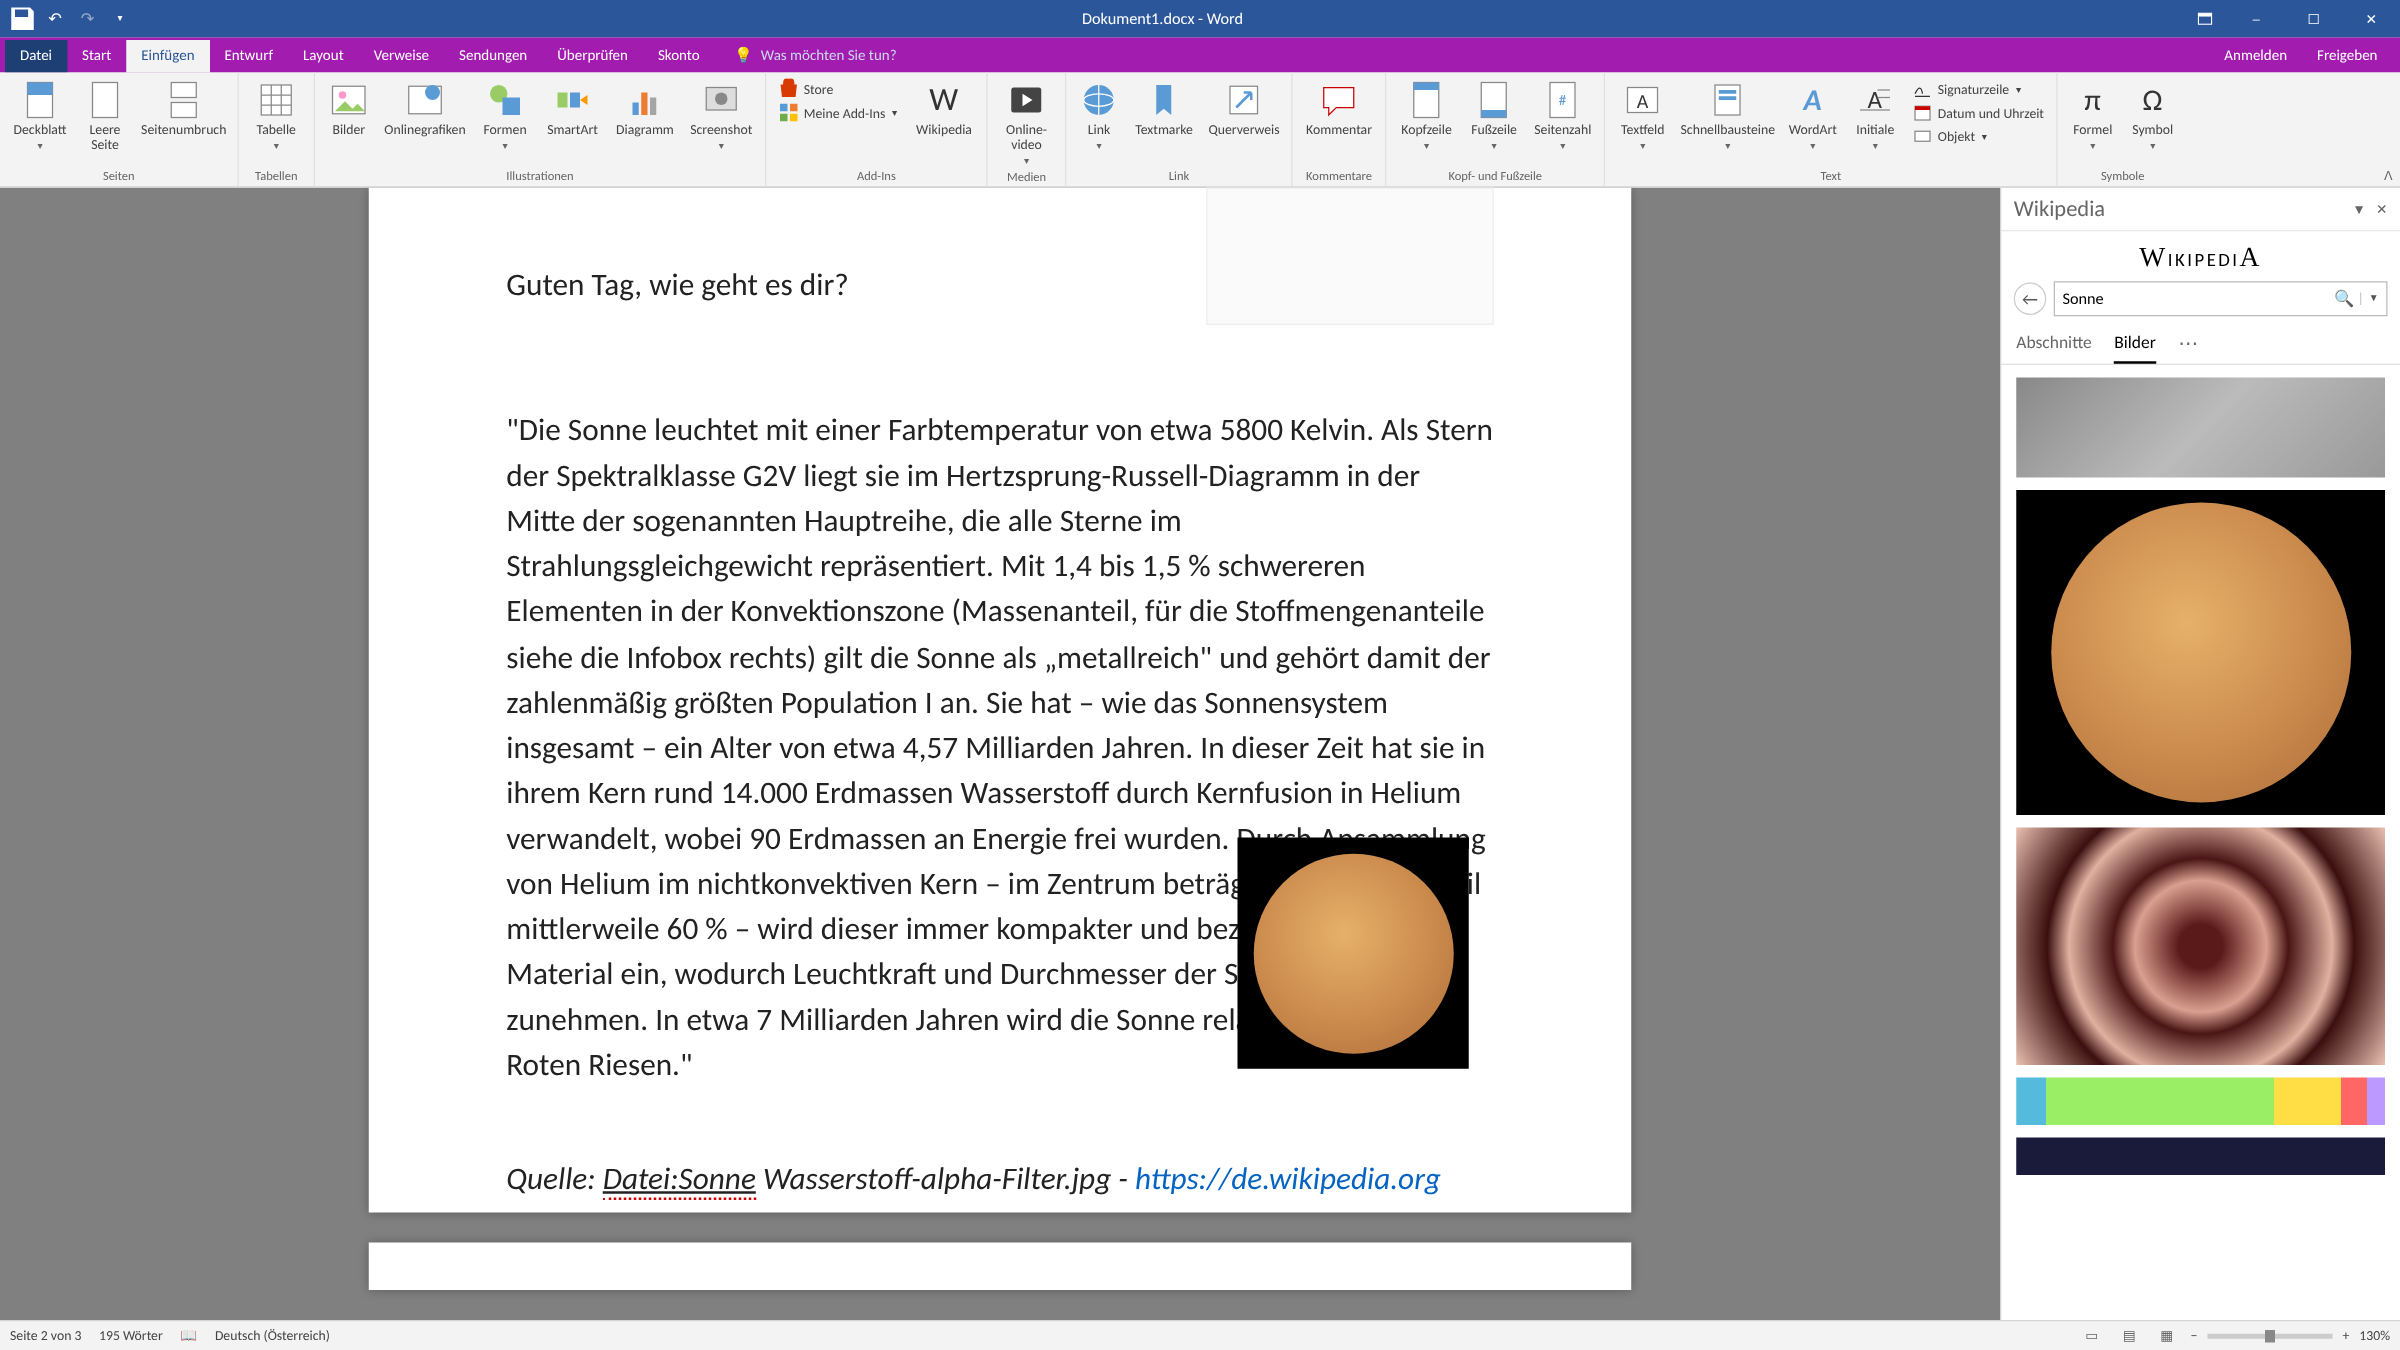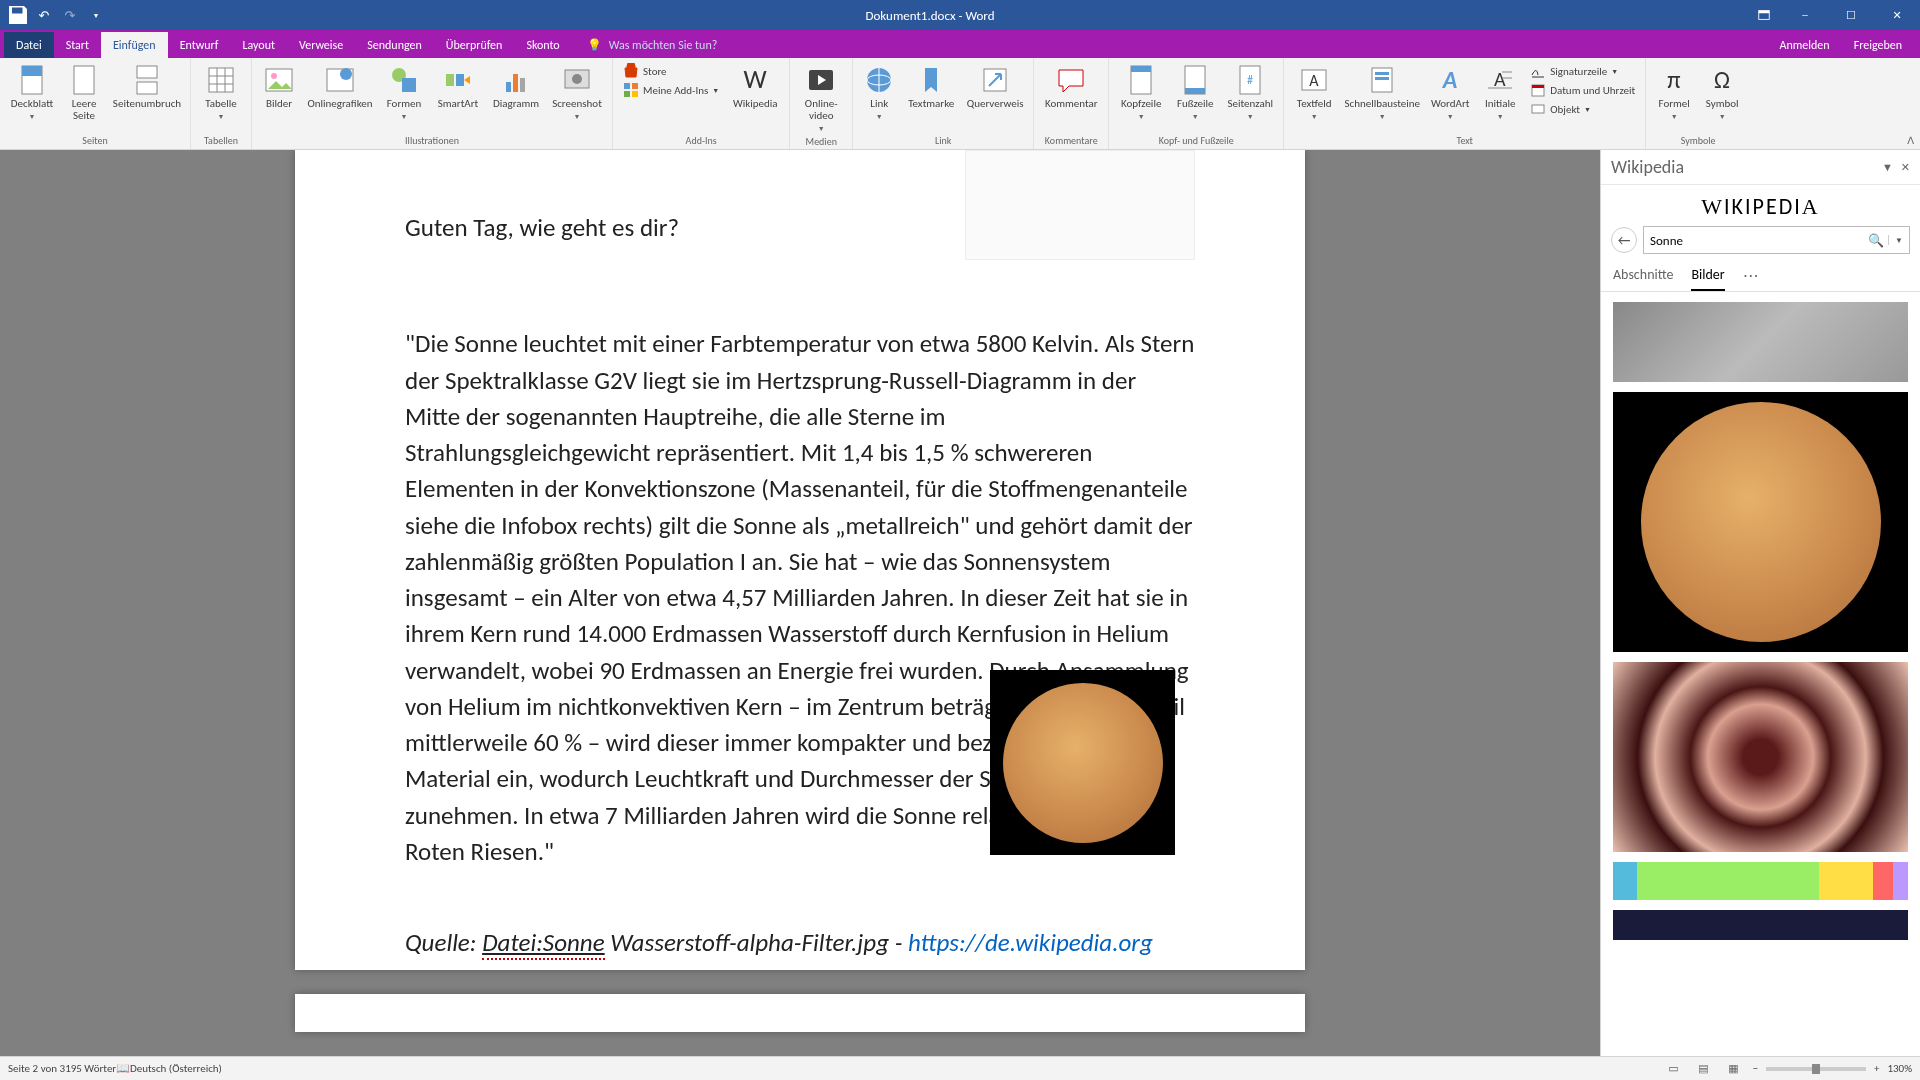--- a/index.html
+++ b/index.html
@@ -79,21 +79,21 @@
 .wiki-img { width: 100%; margin-bottom: 10px; display: flex; align-items: center; justify-content: center; }
 .wi1 { height: 80px; background: linear-gradient(135deg,#888,#bbb,#999); }
 .wi2 { height: 260px; background: #000; }
 .wi2 .sun-disc2 { width: 240px; height: 240px; border-radius: 50%; background: radial-gradient(circle at 45% 40%, #e6b06a, #c8874a 60%, #a86a38); }
 .wi3 { height: 190px; background: radial-gradient(circle,#5b1a1a 10%,#d9a090 30%,#4a1515 40%,#e0b0a0 60%,#3a0f0f 70%,#eac0b0); }
 .wi4 { height: 38px; background: linear-gradient(90deg,#5bd 0 8%,#9e6 8% 70%,#fd4 70% 88%,#f66 88% 95%,#b9f 95%); }
 .wi5 { height: 30px; background: #1a1a3a; }
 
 
 .status-bar { height: 24px; background: #f3f3f3; border-top: 1px solid #d4d4d4; display: flex; align-items: center; font-size: 11px; color: #444; padding: 0 8px; }
-.status-left { display: flex; align-items: center; }
+.status-left { display: flex; gap: 14px; align-items: center; }
 .status-right { margin-left: auto; display: flex; align-items: center; gap: 8px; }
 .view-btn { width: 22px; height: 18px; display: flex; align-items: center; justify-content: center; color: #666; }
 .zoom-slider { width: 100px; height: 4px; background: #ccc; position: relative; }
 .zoom-thumb { position: absolute; top: -3px; left: 46%; width: 8px; height: 10px; background: #888; }
 </style>
 </head>
 <body>
 
 <div class="title-bar">
   <div class="qat">
@@ -517,21 +517,21 @@
   </div>
 
   <div class="wiki-pane">
     <div class="wiki-header">
       <span class="wiki-title">Wikipedia</span>
       <div class="wiki-header-ctrl">
         <span>▼</span>
         <span>✕</span>
       </div>
     </div>
-    <div class="wiki-logo">W<span style="font-size:22px">IKIPEDI</span>A</div>
+    <div class="wiki-logo">W<span style="font-size:15px">IKIPEDI</span>A</div>
     <div class="wiki-search-row">
       <div class="wiki-back">←</div>
       <div class="wiki-search">
         <input value="Sonne" style="">
         <span class="srch">🔍</span>
         <span class="drop">▼</span>
       </div>
     </div>
     <div class="wiki-tabs">
       <div class="wiki-tab">Abschnitte</div>

